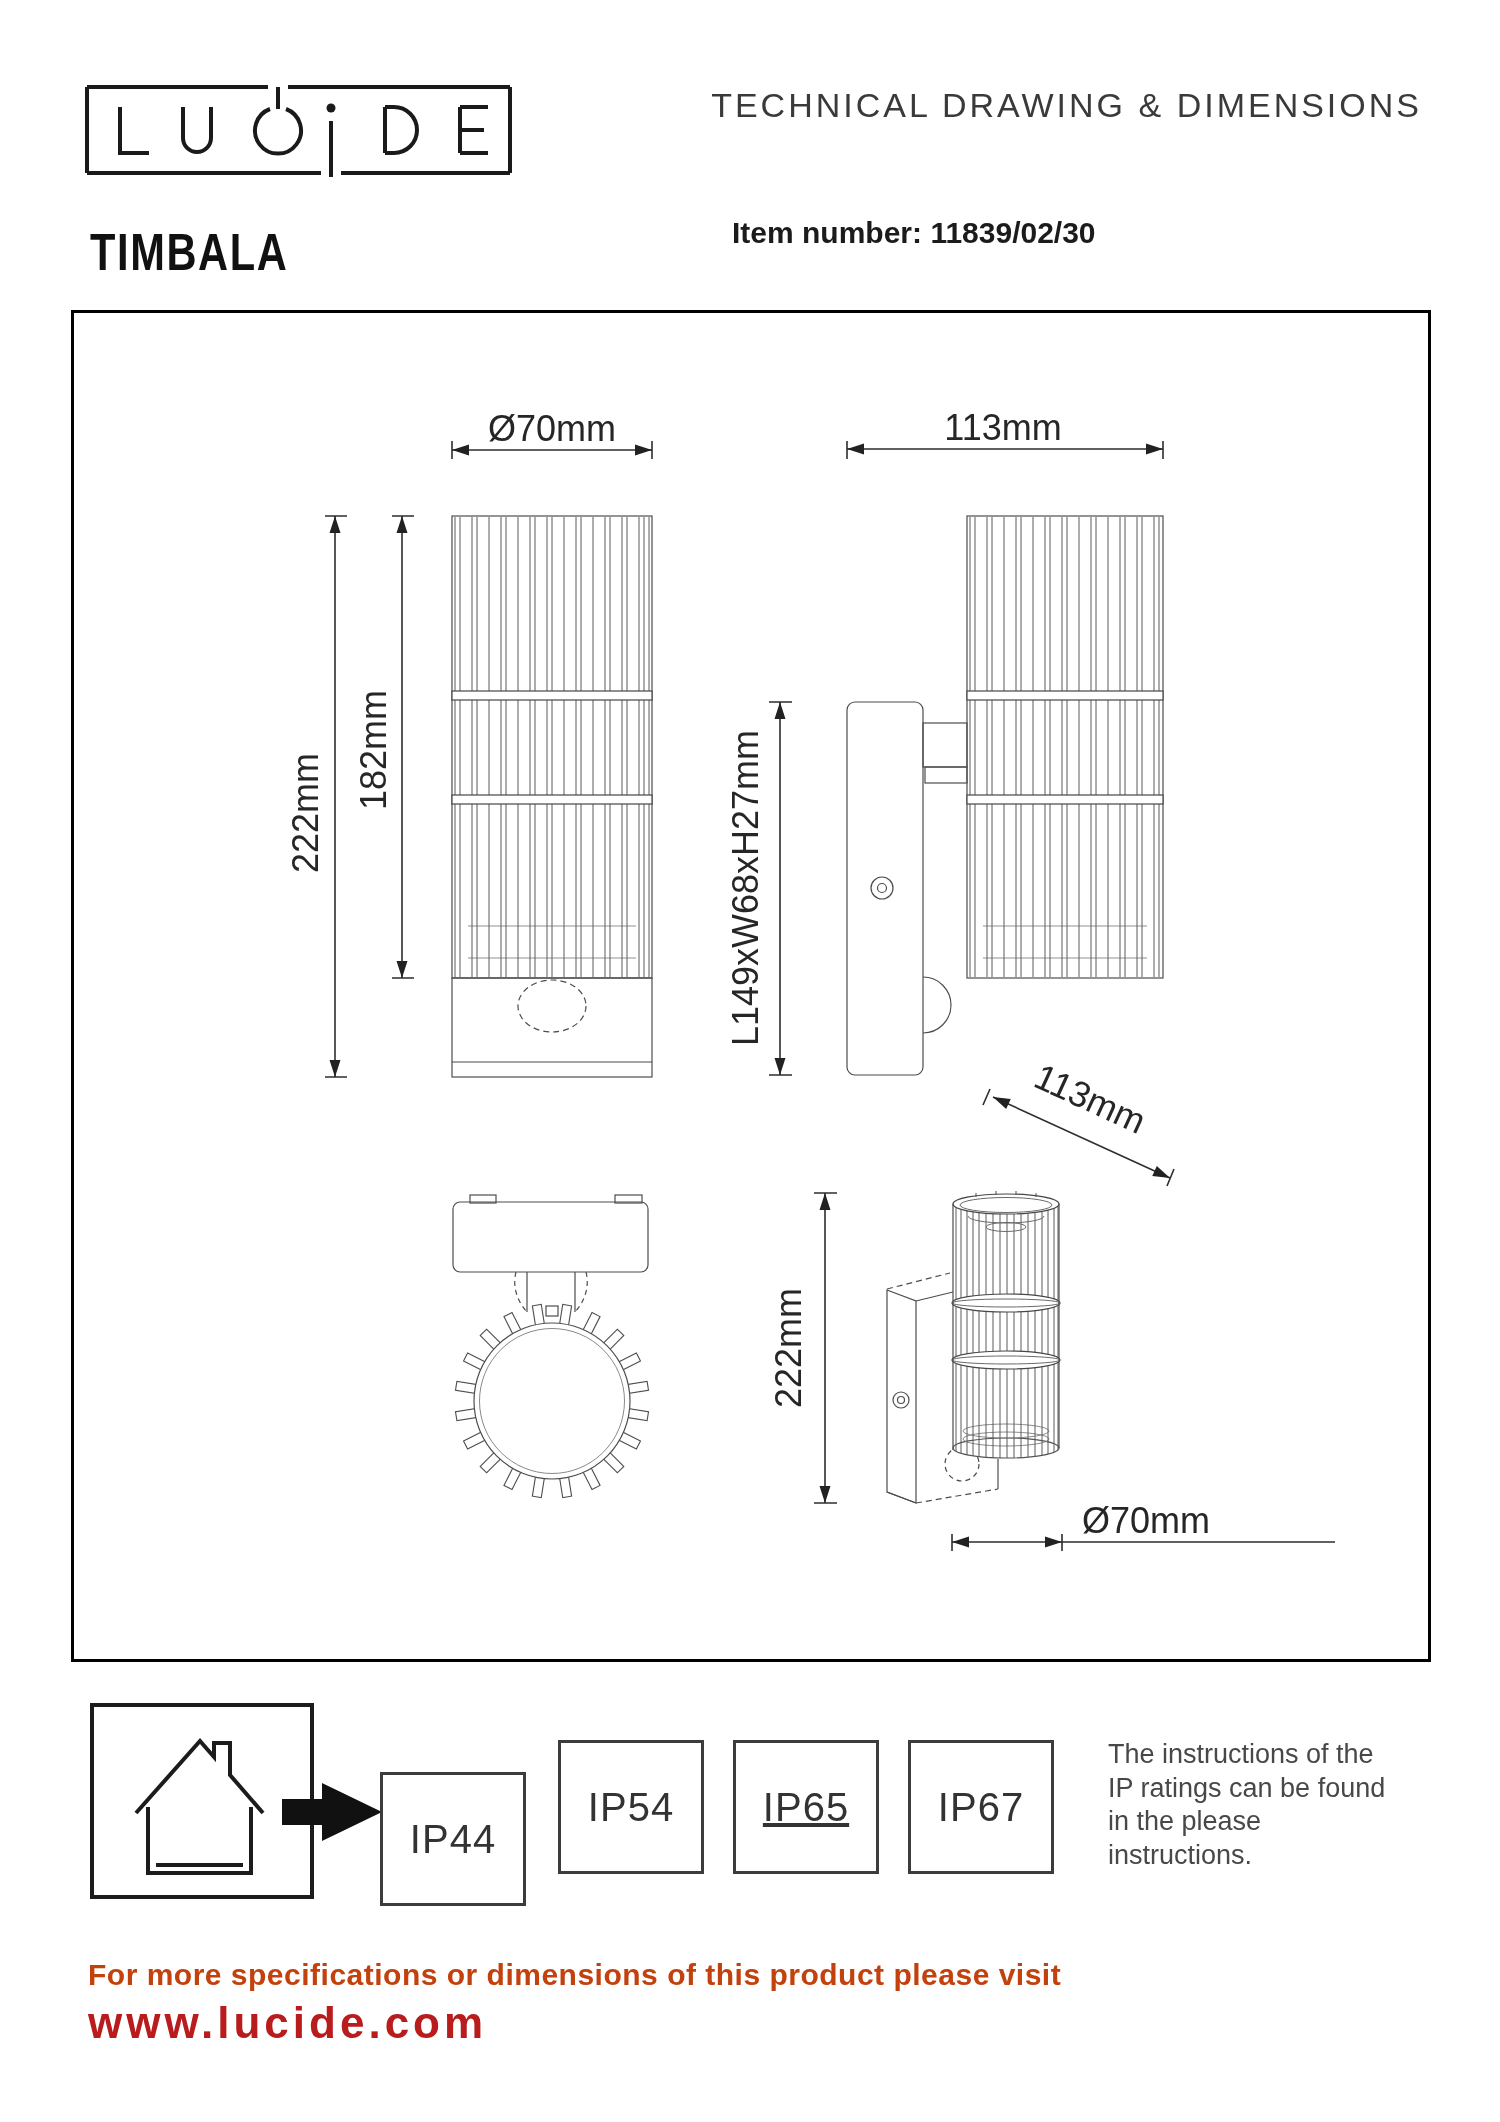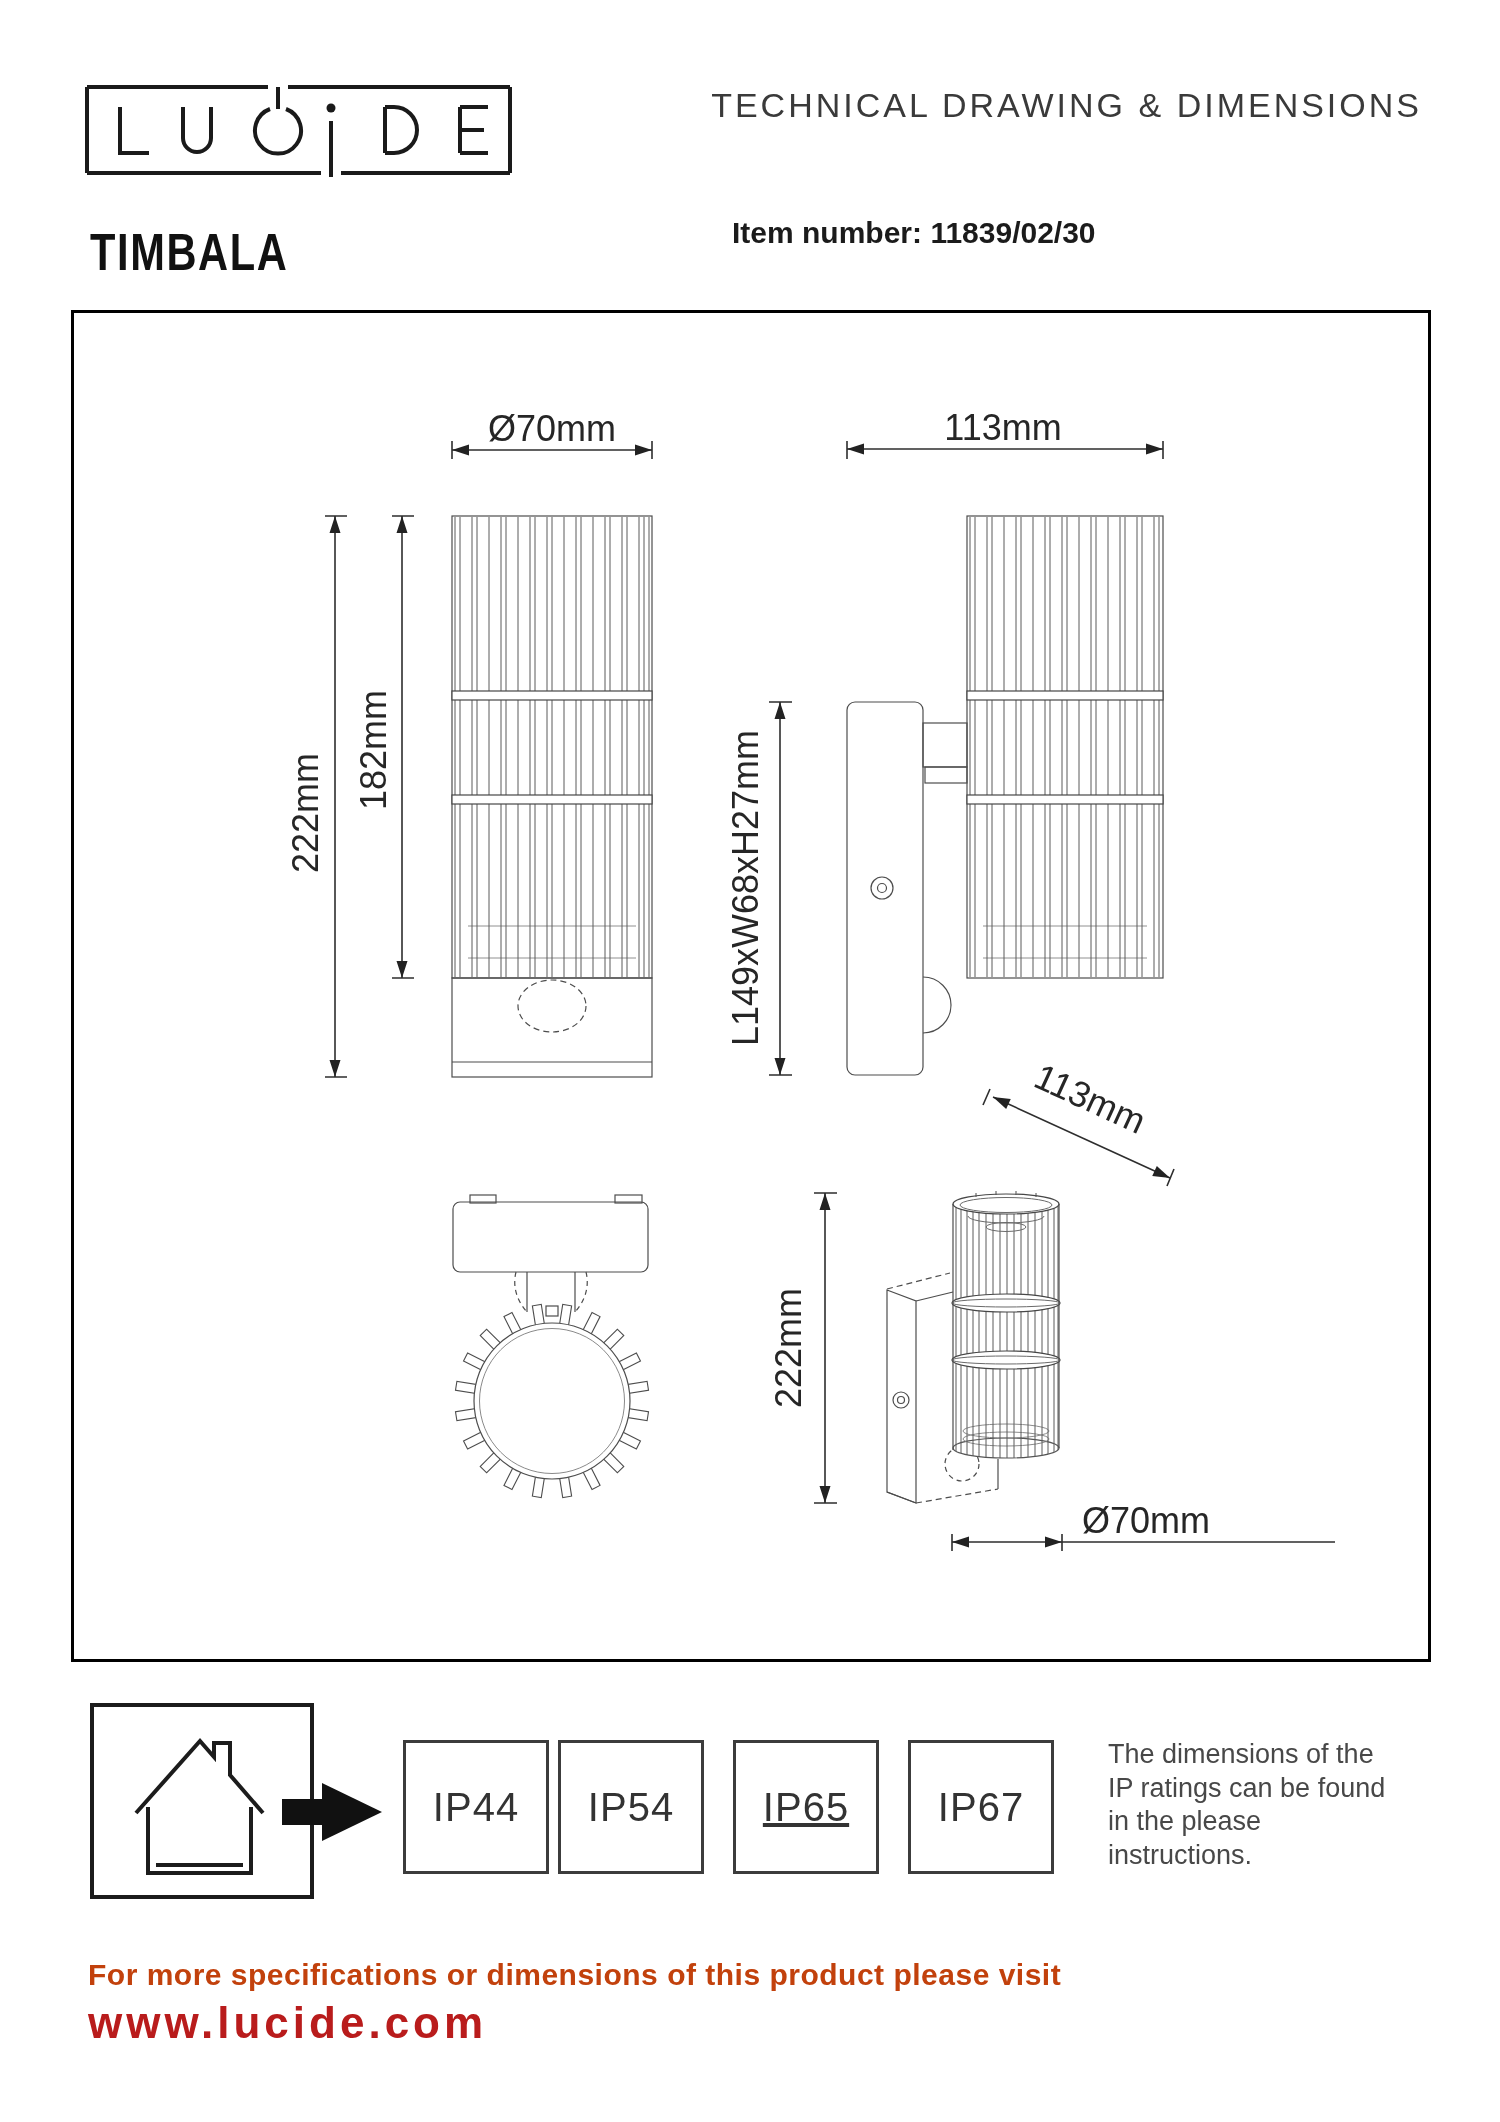--- a/index.html
+++ b/index.html
@@ -209,34 +209,34 @@
     <path d="M46 110 L110 38 L124 54 L124 40 H140 V72 L173 110"></path>
     <path d="M58 104 V170 H161 V104"></path>
     <path d="M66 162 H153"></path>
   </g>
   <g fill="#111">
     <rect x="192" y="96" width="40" height="26"></rect>
     <path d="M232 80 L232 138 L292 109 Z"></path>
   </g>
 </svg>
 
-<div class="abs ip-box" style="left:403px;">
+<div class="abs ip-box" style="left:380px;margin-top:32px;">
     <span>IP44</span>
   </div>
 <div class="abs ip-box" style="left:558px;">
     <span>IP54</span>
   </div>
 <div class="abs ip-box" style="left:733px;text-decoration:underline;">
     <span>IP65</span>
   </div>
 <div class="abs ip-box" style="left:908px;">
     <span>IP67</span>
   </div>
 
 <div class="abs" id="note">
-  <span>The dimensions of the</span>
+  <span>The instructions of the</span>
   <span>IP ratings can be found</span>
   <span>in the please</span>
   <span>instructions.</span>
 </div>
 
 <div class="abs" id="footer-line">For more specifications or dimensions of this product please visit</div>
 <div class="abs" id="footer-url">www.lucide.com</div>
 
 </body></html>

